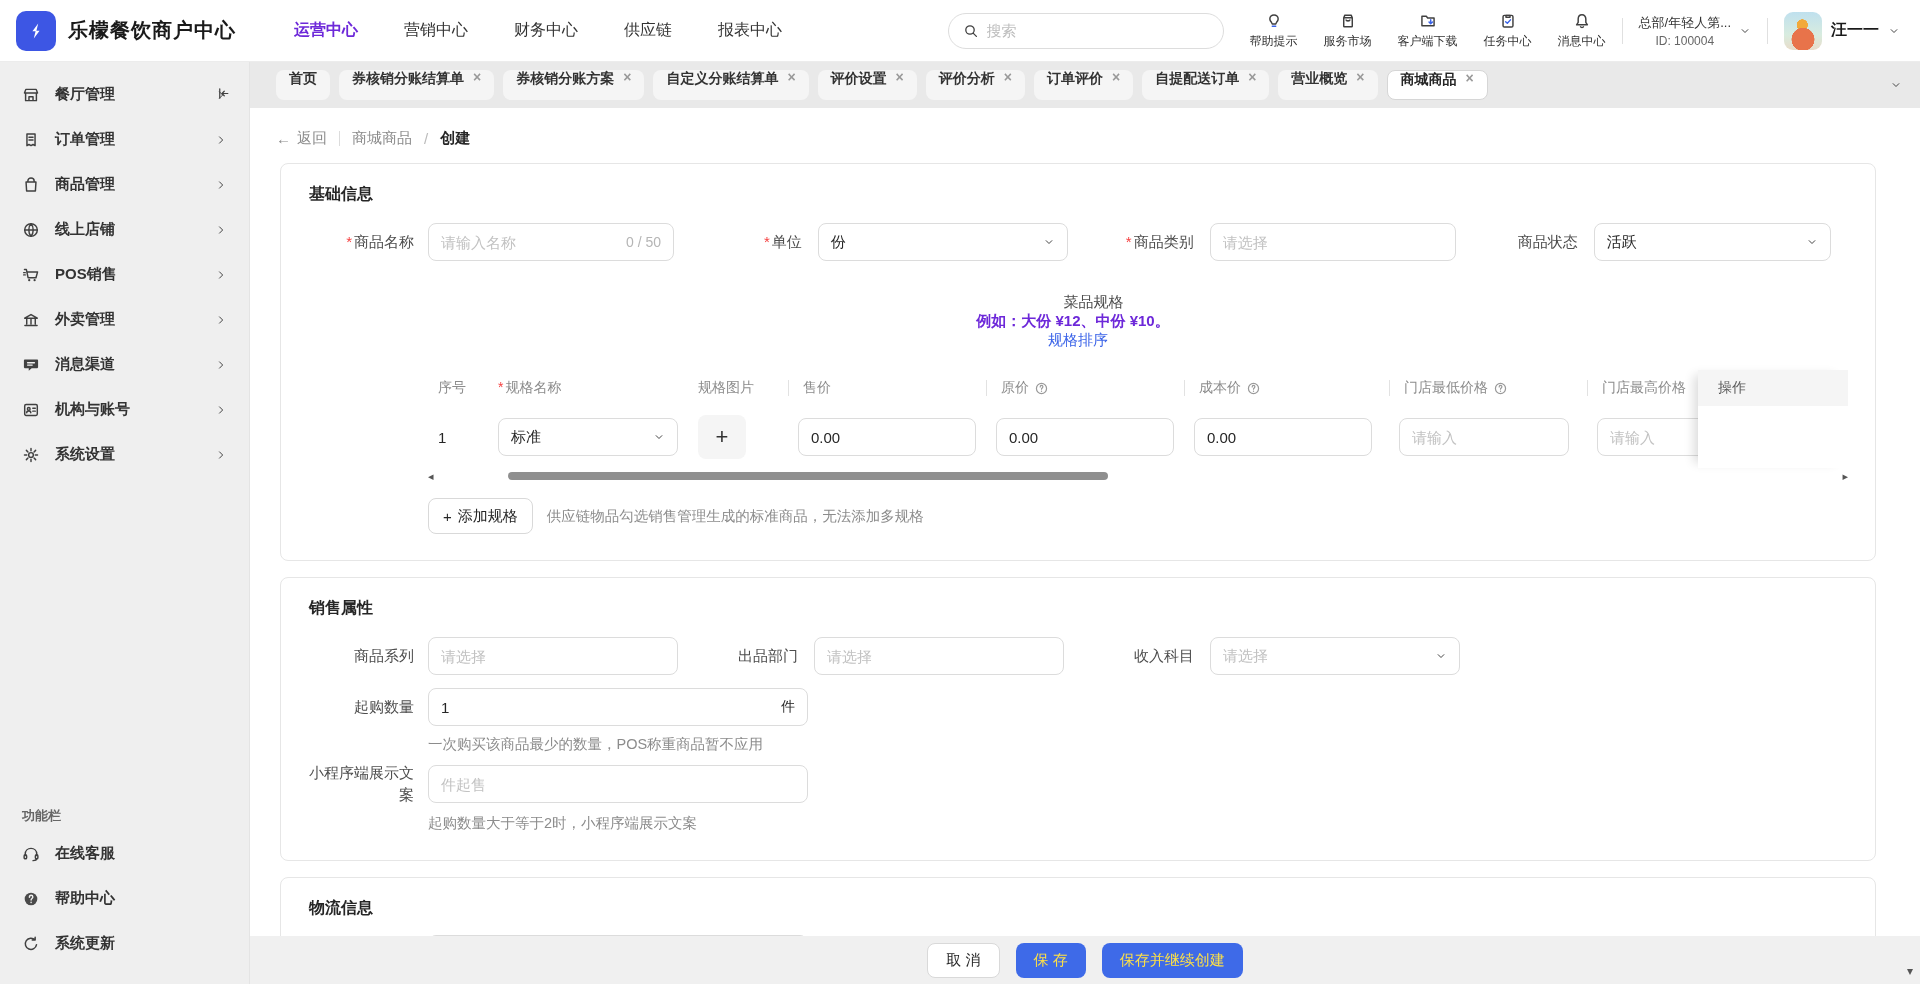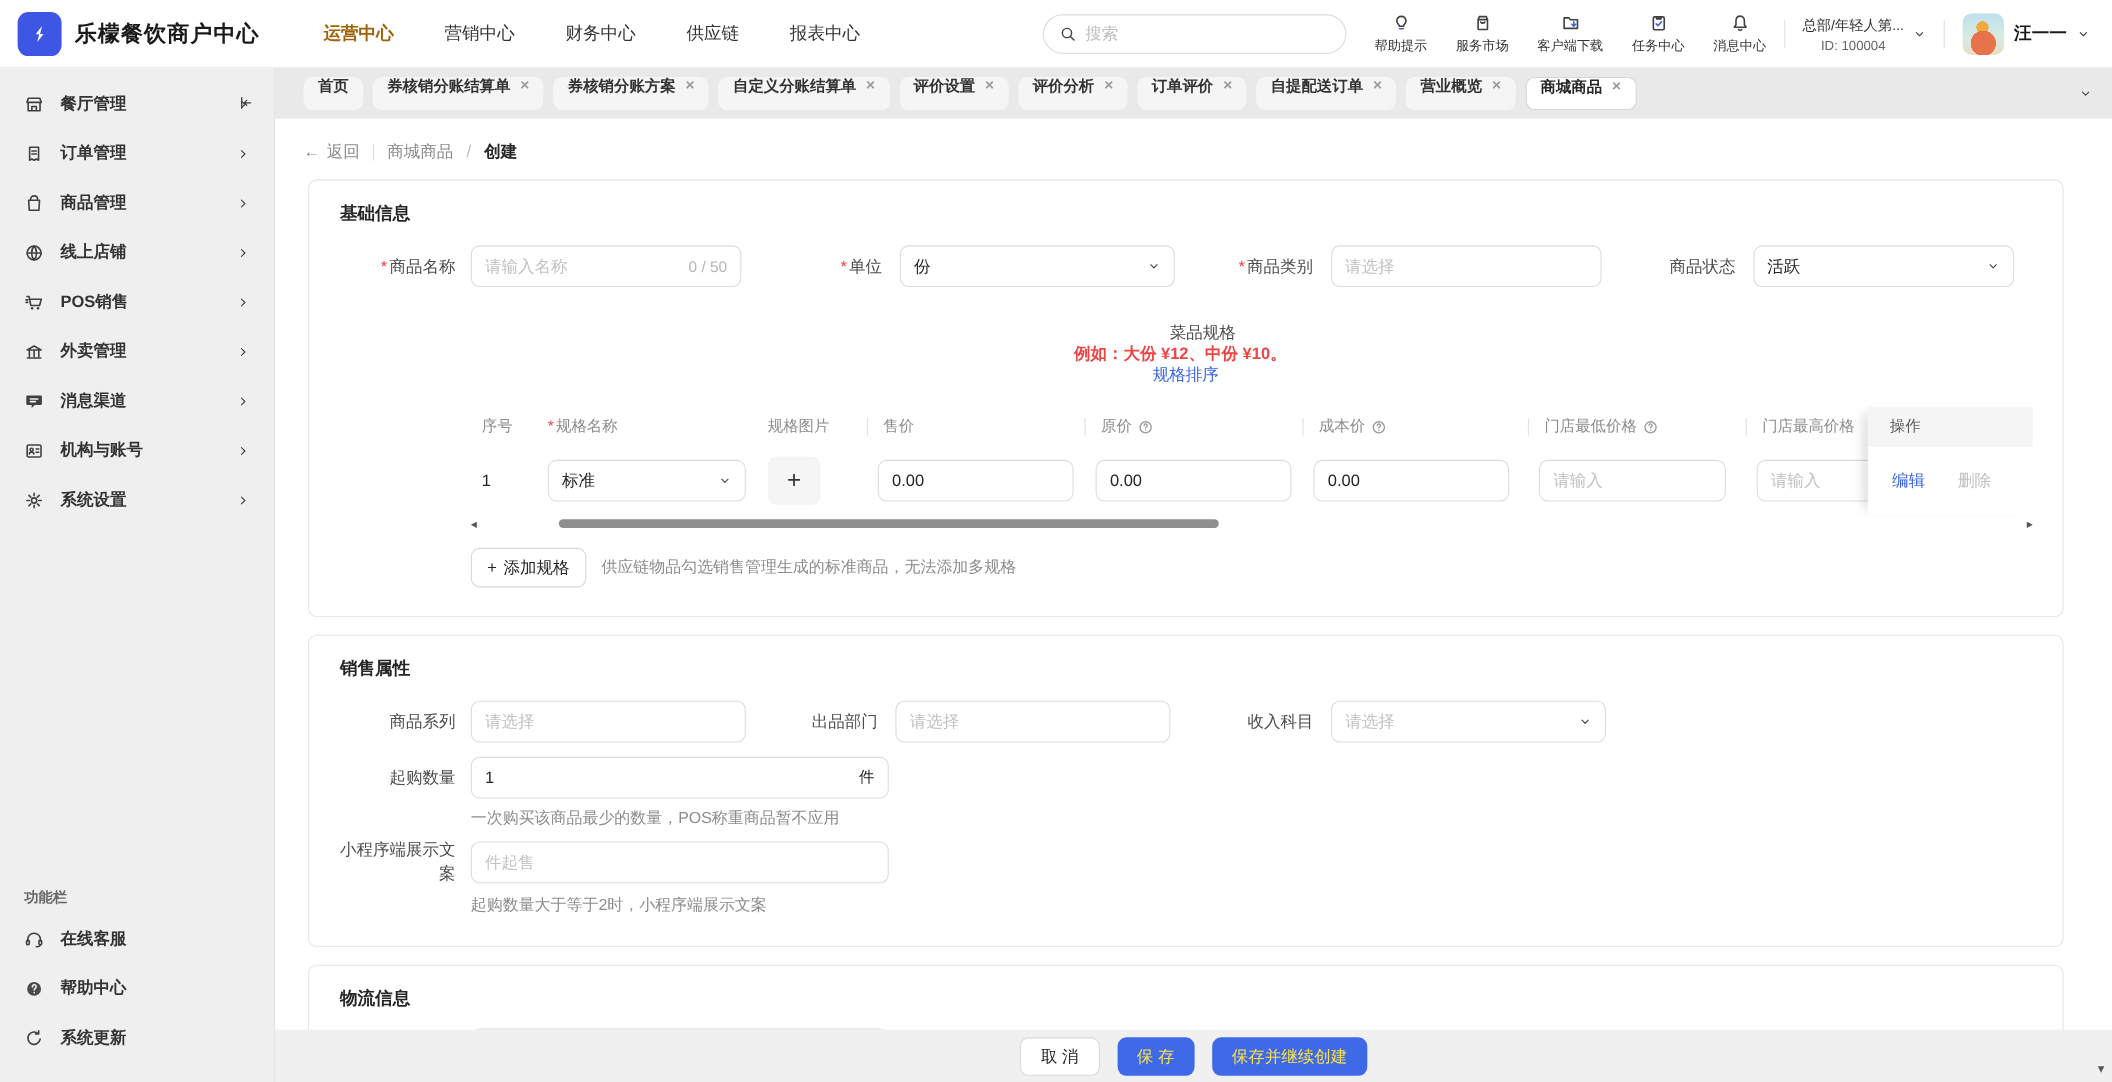--- a/index.html
+++ b/index.html
@@ -8,21 +8,21 @@
   .ic svg { display:block; }
 
   
   .topbar { height:62px; background:#fff; border-bottom:1px solid #ececec;
     display:flex; align-items:center; padding:0 20px 0 16px; }
   .logo { width:40px; height:40px; border-radius:10px; background:#3d56e4;
     display:flex; align-items:center; justify-content:center; }
   .brand { font-size:20px; font-weight:700; color:#1a1a1a; margin-left:12px; letter-spacing:1px;}
   .topnav { display:flex; gap:46px; margin-left:58px; }
   .topnav .nav-item { font-size:16px; color:#333; cursor:pointer; }
-  .topnav .nav-item.active { color:#a16207; font-weight:600; }
+  .topnav .nav-item.active { color:#6d28d9; font-weight:600; }
   .search { margin-left:auto; width:276px; height:36px; border:1px solid #ddd; border-radius:18px;
     display:flex; align-items:center; padding:0 14px; gap:8px; background:#fff; }
   .search input { border:none; outline:none; font-size:15px; width:100%; background:transparent; color:#262626;}
   .search input::placeholder { color:#bdbdbd; }
   .top-actions { display:flex; gap:26px; margin-left:26px; }
   .t-act { display:flex; flex-direction:column; align-items:center; gap:3px; cursor:pointer; }
   .t-act .lbl { font-size:12px; color:#333; white-space:nowrap; }
   .vdiv { width:1px; height:26px; background:#e0e0e0; margin:0 16px; }
   .orgbox { display:flex; align-items:center; gap:8px; cursor:pointer; }
   .orgtxt { text-align:center; }
@@ -81,21 +81,21 @@
   .ipt input::placeholder { color:#c2c2c2; }
   .ipt .suffix { color:#b5b5b5; font-size:14px; white-space:nowrap; }
   .sel { cursor:pointer; justify-content:space-between; }
   .sel .val { font-size:15px; color:#262626; }
   .sel .ph { font-size:15px; color:#c2c2c2; }
   .hint { color:#8c8c8c; font-size:14.5px; line-height:1.55; }
   .link { color:#3a63e8; font-size:15px; cursor:pointer; }
 
   
   .spec-line { margin-top:32px; display:flex; align-items:center;flex-direction:column; }
-  .spec-ex { font-size:15px; font-weight:600; color:#ef4444; margin-right:10px; }
+  .spec-ex { font-size:15px; font-weight:600; color:#6d28d9; margin-right:10px; }
   .tablewrap { margin:20px 0 0 119px; position:relative; width:1420px; }
   .thead { display:flex; height:36px; align-items:center; font-size:14px; color:#8c8c8c; }
   .th { display:flex; align-items:center; gap:5px; padding-left:10px; height:16px; }
   .th.sep { border-left:1px solid #e2e2e2; padding-left:14px; }
   .trow { display:flex; align-items:center; height:62px; }
   .td { padding-left:10px; }
   .c-idx{width:60px;flex:none;} .c-name{width:200px;flex:none;} .c-img{width:100px;flex:none;}
   .c-price{width:198px;flex:none;} .c-orig{width:198px;flex:none;} .c-cost{width:205px;flex:none;}
   .c-min{width:198px;flex:none;} .c-max{width:198px;flex:none;}
   .idx { font-size:15px; color:#262626; }
@@ -573,24 +573,20 @@
               </div>
             </div>
             <div class="td c-max">
               <div class="ipt" style="width:178px;">
                 <input placeholder="请输入" style="">
               </div>
             </div>
           </div>
           <div class="action-panel">
             <div class="action-head">操作</div>
-            <div class="action-body">
-              <span class="op-edit">编辑</span>
-              <span class="op-del">删除</span>
-            </div>
           </div>
           <div class="hscroll">
             <span class="hs-arrow">◂</span>
             <div class="hs-track">
               <div class="hs-thumb"></div>
             </div>
             <span class="hs-arrow" style="text-align:right;">▸</span>
           </div>
         </div>
 

